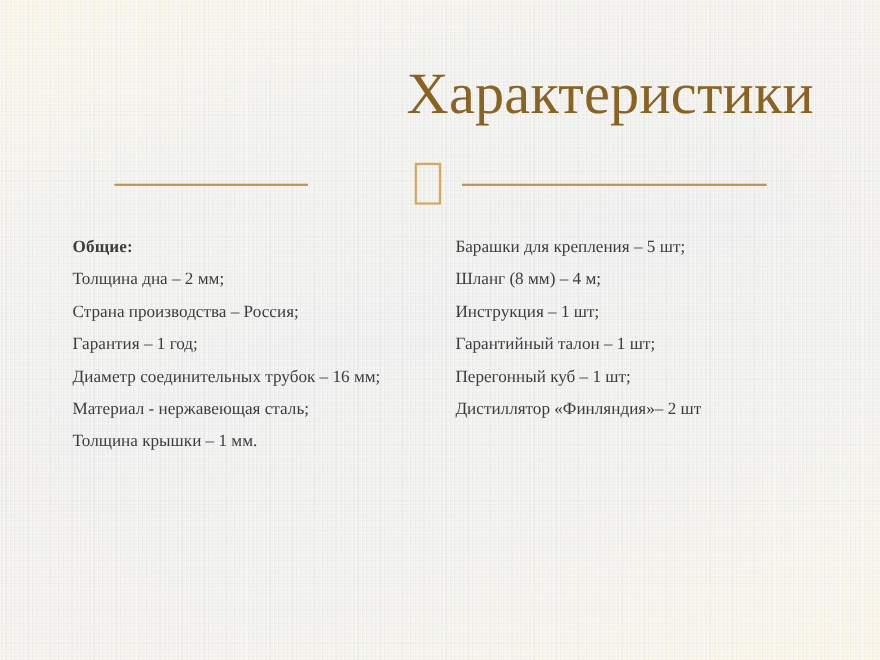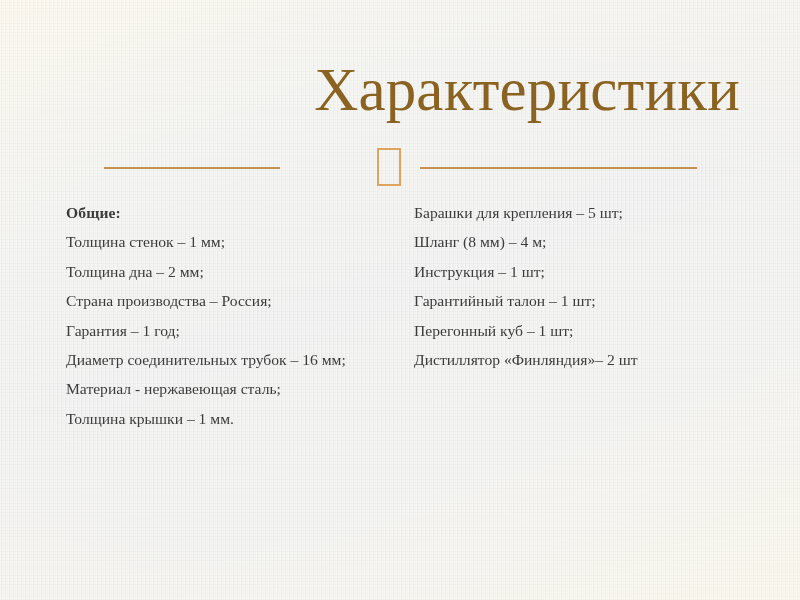--- a/index.html
+++ b/index.html
@@ -66,21 +66,21 @@
     opacity: .7;
   }
 
   
   .title {
     position: absolute;
     left: 0;
     right: 60px;
     top: 58px;
     text-align: right;
-    font-size: 61px;
+    font-size: 53px;
     line-height: 1.06;
     font-weight: normal;
     letter-spacing: 0.2px;
     color: #8a6322;
     margin: 0;
     white-space: nowrap;
   }
 
   
   .divider {
@@ -114,21 +114,21 @@
   .content {
     position: absolute;
     left: 0;
     top: 200px;
     width: 800px;
     height: 300px;
   }
 
   .column {
     position: absolute;
-    top: 4px;
+    top: 16px;
     color: #3c3c3c;
     font-size: 15.6px;
     line-height: 1.18;
   }
   .column.left  { left: 66px;  width: 330px; }
   .column.right { left: 414px; width: 335px; }
 
   .column p {
     margin: 0 0 11px 0;
     padding: 0;
@@ -153,21 +153,20 @@
   <div class="divider">
     <div class="divider-line left"></div>
     <div class="divider-marker"></div>
     <div class="divider-line right"></div>
   </div>
 
   <div class="content">
 
     <div class="column left">
       <p class="col-heading">Общие:</p>
-      <p>Толщина стенок – 1 мм;</p>
       <p>Толщина дна – 2 мм;</p>
       <p>Страна производства – Россия;</p>
       <p>Гарантия – 1 год;</p>
       <p>Диаметр соединительных трубок – 16 мм;</p>
       <p>Материал - нержавеющая сталь;</p>
       <p>Толщина крышки – 1 мм.</p>
     </div>
 
     <div class="column right">
       <p>Барашки для крепления – 5 шт;</p>

